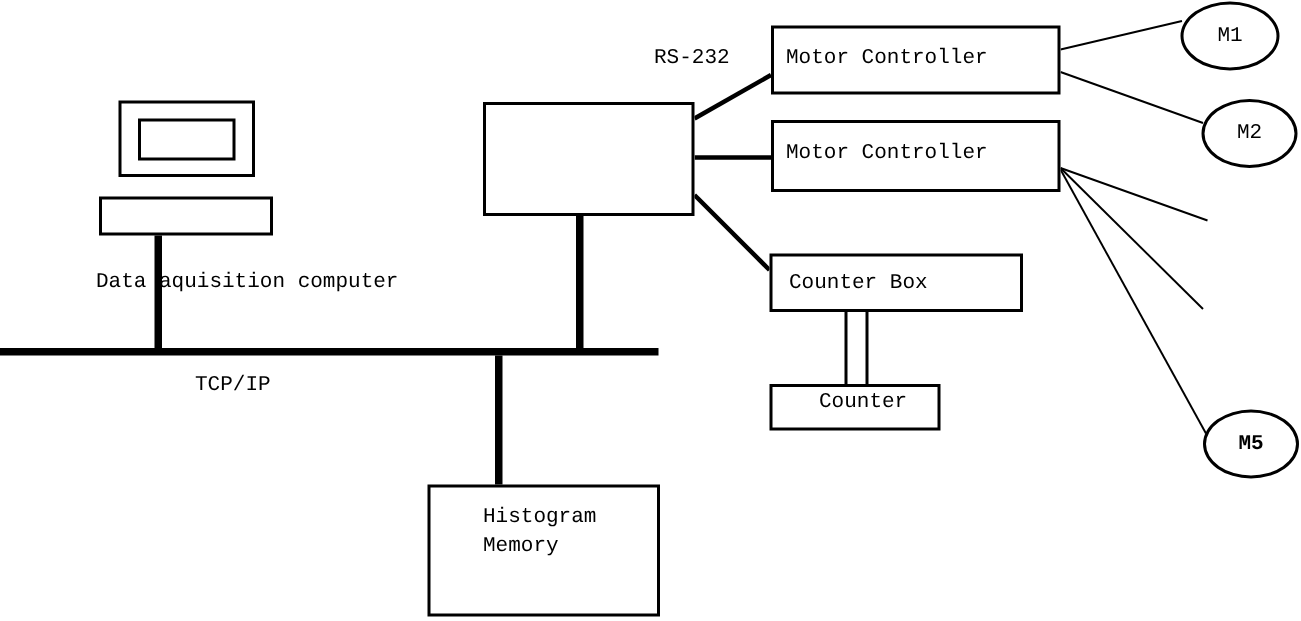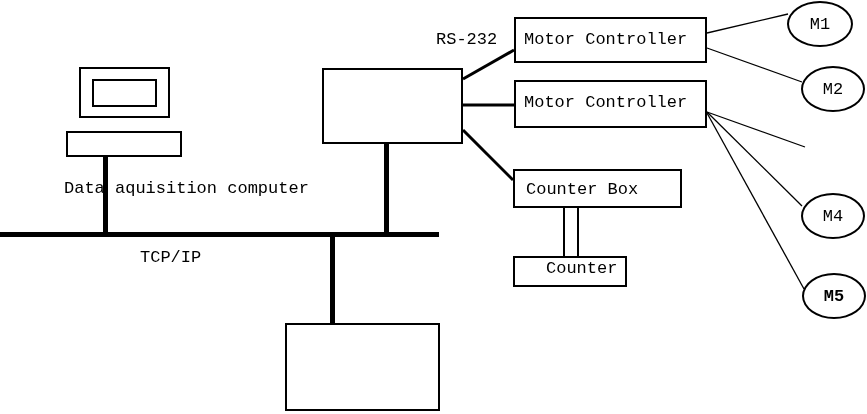--- a/index.html
+++ b/index.html
@@ -6,21 +6,21 @@
     margin: 0;
     padding: 0;
     background: #ffffff;
   }
   .canvas {
     position: relative;
     width: 867px;
     height: 414px;
     background: #ffffff;
     font-family: "Liberation Mono", "DejaVu Sans Mono", monospace;
-    font-size: 17px;
+    font-size: 14px;
     line-height: 19px;
     color: #000000;
     overflow: hidden;
   }
   .wires {
     position: absolute;
     left: 0; top: 0;
     width: 867px;
     height: 414px;
     z-index: 1;
@@ -72,21 +72,21 @@
   .m5 { left: 802px; top: 273px; width: 64px; height: 46px; font-weight: bold; }
   
   .bus             { left: 0px;   top: 232px; width: 439px; height: 5px; }
   .drop-computer   { left: 103px; top: 157px; width: 5px;   height: 75px; }
   .drop-terminal   { left: 384px; top: 144px; width: 5px;   height: 88px; }
   .drop-histogram  { left: 330px; top: 237px; width: 5px;   height: 86px; }
   .counter-link-l  { left: 563px; top: 208px; width: 2px;   height: 48px; }
   .counter-link-r  { left: 577px; top: 208px; width: 2px;   height: 48px; }
   
   .lbl-computer        { left: 64px;  top: 167px; margin-top: 12px; }
-  .lbl-tcpip           { left: 140px; top: 248px; }
+  .lbl-tcpip           { left: 130px; top: 248px; }
   .lbl-rs232           { left: 436px; top: 30px; }
   .lbl-terminal-server { left: 338px; top: 80px; }
   .lbl-motor-ctrl-1    { left: 524px; top: 30px; }
   .lbl-motor-ctrl-2    { left: 524px; top: 93px; }
   .lbl-counter-box     { left: 526px; top: 180px; }
   .lbl-counter         { left: 546px; top: 259px; }
   .lbl-histogram       { left: 322px; top: 336px; }
 </style>
 </head>
 <body>
@@ -114,35 +114,34 @@
   <div class="box counter-box"></div>
   <div class="box counter"></div>
   <div class="box histogram-memory"></div>
 
   <div class="ellipse m1">
     <span>M1</span>
   </div>
   <div class="ellipse m2">
     <span>M2</span>
   </div>
-  <div class="ellipse m4">
-    <span>M4</span>
-  </div>
   <div class="ellipse m5">
     <span>M5</span>
   </div>
 
   <div class="thickline bus"></div>
   <div class="thickline drop-computer"></div>
   <div class="thickline drop-terminal"></div>
   <div class="thickline drop-histogram"></div>
   <div class="thickline counter-link-l"></div>
   <div class="thickline counter-link-r"></div>
 
   <div class="label lbl-computer">Data aquisition computer</div>
   <div class="label lbl-tcpip">TCP/IP</div>
   <div class="label lbl-rs232">RS-232</div>
   <div class="label lbl-motor-ctrl-1">Motor Controller</div>
   <div class="label lbl-motor-ctrl-2">Motor Controller</div>
   <div class="label lbl-counter-box">Counter Box</div>
   <div class="label lbl-counter">Counter</div>
+  <div class="label lbl-histogram">Histogram
+Memory</div>
 
 </div>
 
 </body></html>

